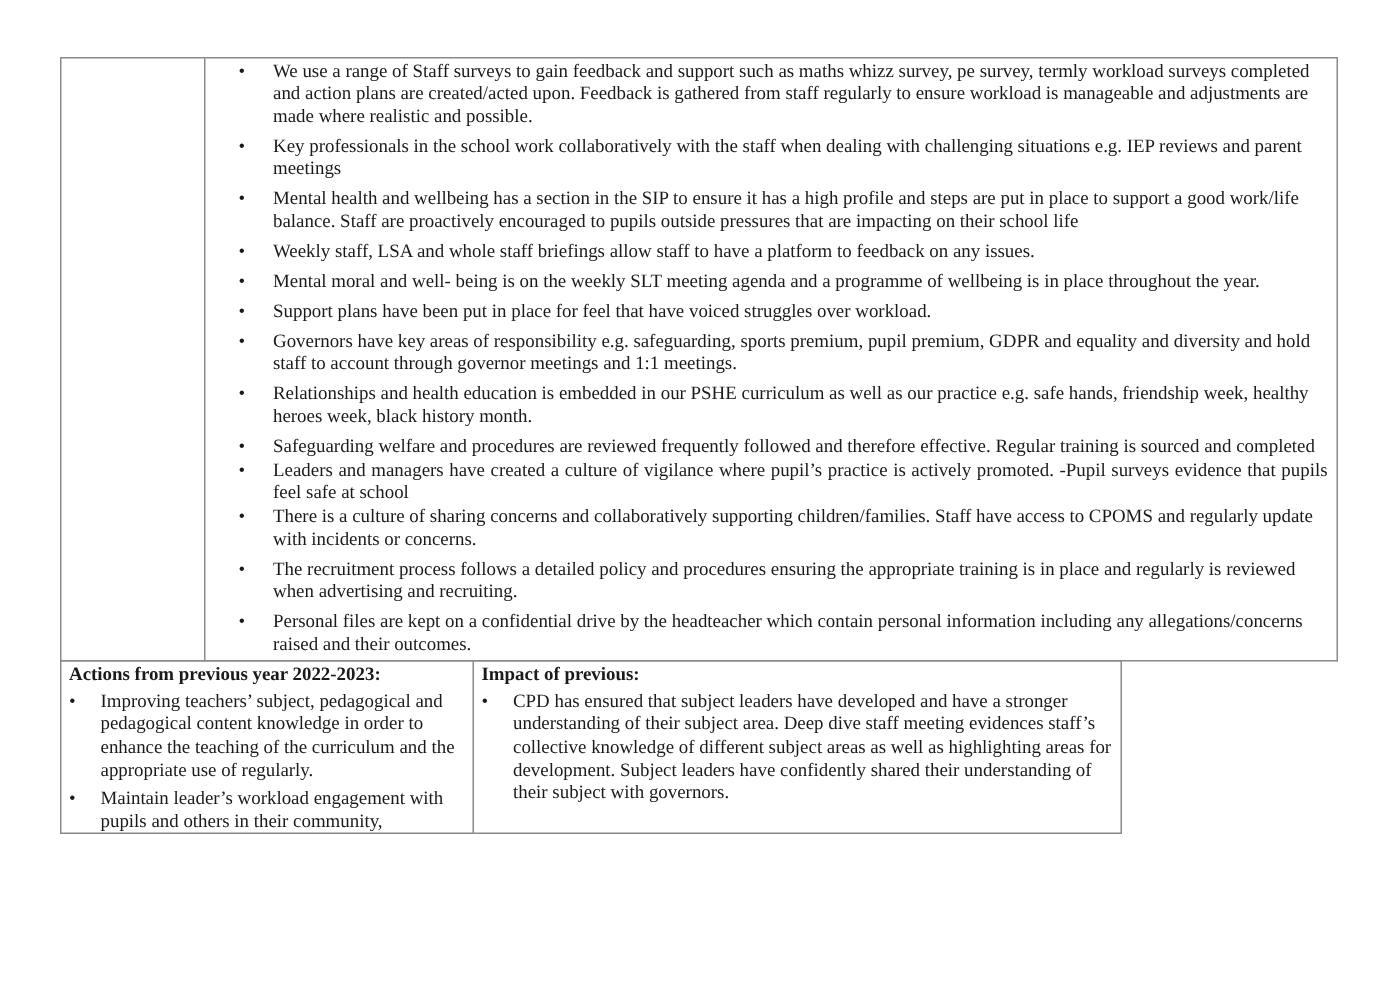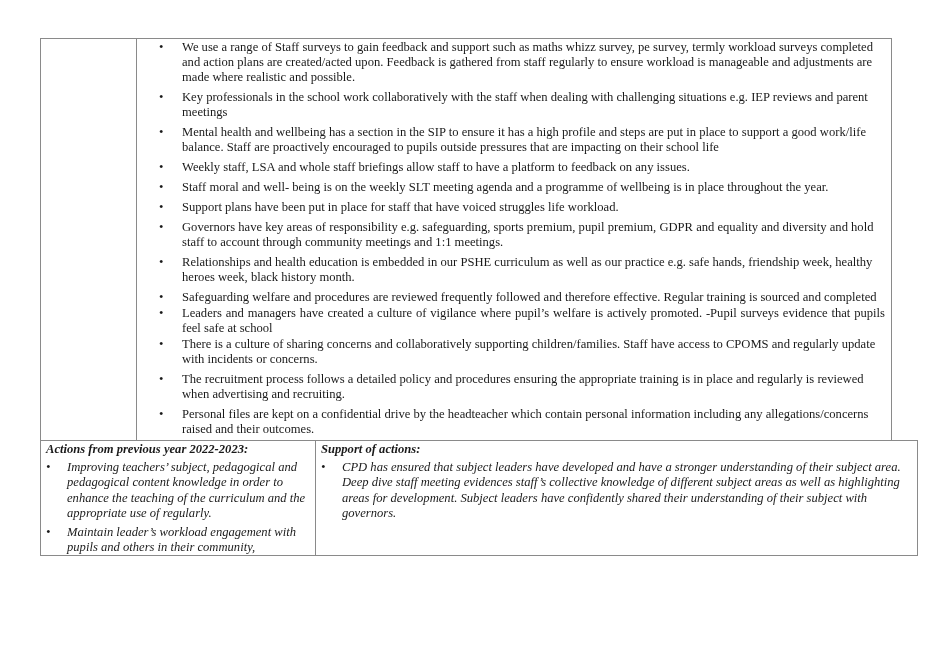--- a/index.html
+++ b/index.html
@@ -59,24 +59,23 @@
       display: block;
     }
     ul.bullets li.tight {
       margin-bottom: 0.8px;
     }
     ul.bullets li:last-child {
       margin-bottom: 0;
     }
     table.bottom {
       border-collapse: collapse;
-      width: 878px;
+      width: 708px;
       table-layout: fixed;
       margin-top: -1.2px;
-      font-style: italic;
     }
     table.bottom td {
       border: 1.2px solid #8a8a8a;
       vertical-align: top;
       padding: 1px 5px 0 5px;
       height: 113px;
     }
     table.bottom td.col-a {
       width: 264px;
     }
@@ -125,41 +124,41 @@
           <li>
             <span class="dot">•</span>
             <span class="txt">Mental health and wellbeing has a section in the SIP to ensure it has a high profile and steps are put in place to support a good work/life balance. Staff are proactively encouraged to pupils outside pressures that are impacting on their school life</span>
           </li>
           <li>
             <span class="dot">•</span>
             <span class="txt">Weekly staff, LSA and whole staff briefings allow staff to have a platform to feedback on any issues.</span>
           </li>
           <li>
             <span class="dot">•</span>
-            <span class="txt">Staff moral and well- being is on the weekly SLT meeting agenda and a programme of wellbeing is in place throughout the year.</span>
-          </li>
-          <li>
-            <span class="dot">•</span>
-            <span class="txt">Support plans have been put in place for staff that have voiced struggles life workload.</span>
-          </li>
-          <li>
-            <span class="dot">•</span>
-            <span class="txt">Governors have key areas of responsibility e.g. safeguarding, sports premium, pupil premium, GDPR and equality and diversity and hold staff to account through community meetings and 1:1 meetings.</span>
+            <span class="txt">Mental moral and well- being is on the weekly SLT meeting agenda and a programme of wellbeing is in place throughout the year.</span>
+          </li>
+          <li>
+            <span class="dot">•</span>
+            <span class="txt">Support plans have been put in place for feel that have voiced struggles over workload.</span>
+          </li>
+          <li>
+            <span class="dot">•</span>
+            <span class="txt">Governors have key areas of responsibility e.g. safeguarding, sports premium, pupil premium, GDPR and equality and diversity and hold staff to account through governor meetings and 1:1 meetings.</span>
           </li>
           <li>
             <span class="dot">•</span>
             <span class="txt">Relationships and health education is embedded in our PSHE curriculum as well as our practice e.g. safe hands, friendship week, healthy heroes week, black history month.</span>
           </li>
           <li class="justify tight">
             <span class="dot">•</span>
             <span class="txt">Safeguarding welfare and procedures are reviewed frequently followed and therefore effective. Regular training is sourced and completed</span>
           </li>
           <li class="justify tight">
             <span class="dot">•</span>
-            <span class="txt">Leaders and managers have created a culture of vigilance where pupil’s welfare is actively promoted. -Pupil surveys evidence that pupils feel safe at school</span>
+            <span class="txt">Leaders and managers have created a culture of vigilance where pupil’s practice is actively promoted. -Pupil surveys evidence that pupils feel safe at school</span>
           </li>
           <li>
             <span class="dot">•</span>
             <span class="txt">There is a culture of sharing concerns and collaboratively supporting children/families. Staff have access to CPOMS and regularly update with incidents or concerns.</span>
           </li>
           <li>
             <span class="dot">•</span>
             <span class="txt">The recruitment process follows a detailed policy and procedures ensuring the appropriate training is in place and regularly is reviewed when advertising and recruiting.</span>
           </li>
           <li>
@@ -182,21 +181,21 @@
             <span class="dot">•</span>
             <span>Improving teachers’ subject, pedagogical and pedagogical content knowledge in order to enhance the teaching of the curriculum and the appropriate use of regularly.</span>
           </li>
           <li>
             <span class="dot">•</span>
             <span>Maintain leader’s workload engagement with pupils and others in their community,</span>
           </li>
         </ul>
       </td>
       <td class="col-b">
-        <span class="heading">Support of actions:</span>
+        <span class="heading">Impact of previous:</span>
         <ul class="sub">
           <li>
             <span class="dot">•</span>
             <span>CPD has ensured that subject leaders have developed and have a stronger understanding of their subject area. Deep dive staff meeting evidences staff’s collective knowledge of different subject areas as well as highlighting areas for development. Subject leaders have confidently shared their understanding of their subject with governors.</span>
           </li>
         </ul>
       </td>
     </tr>
   </tbody>
     </table>

